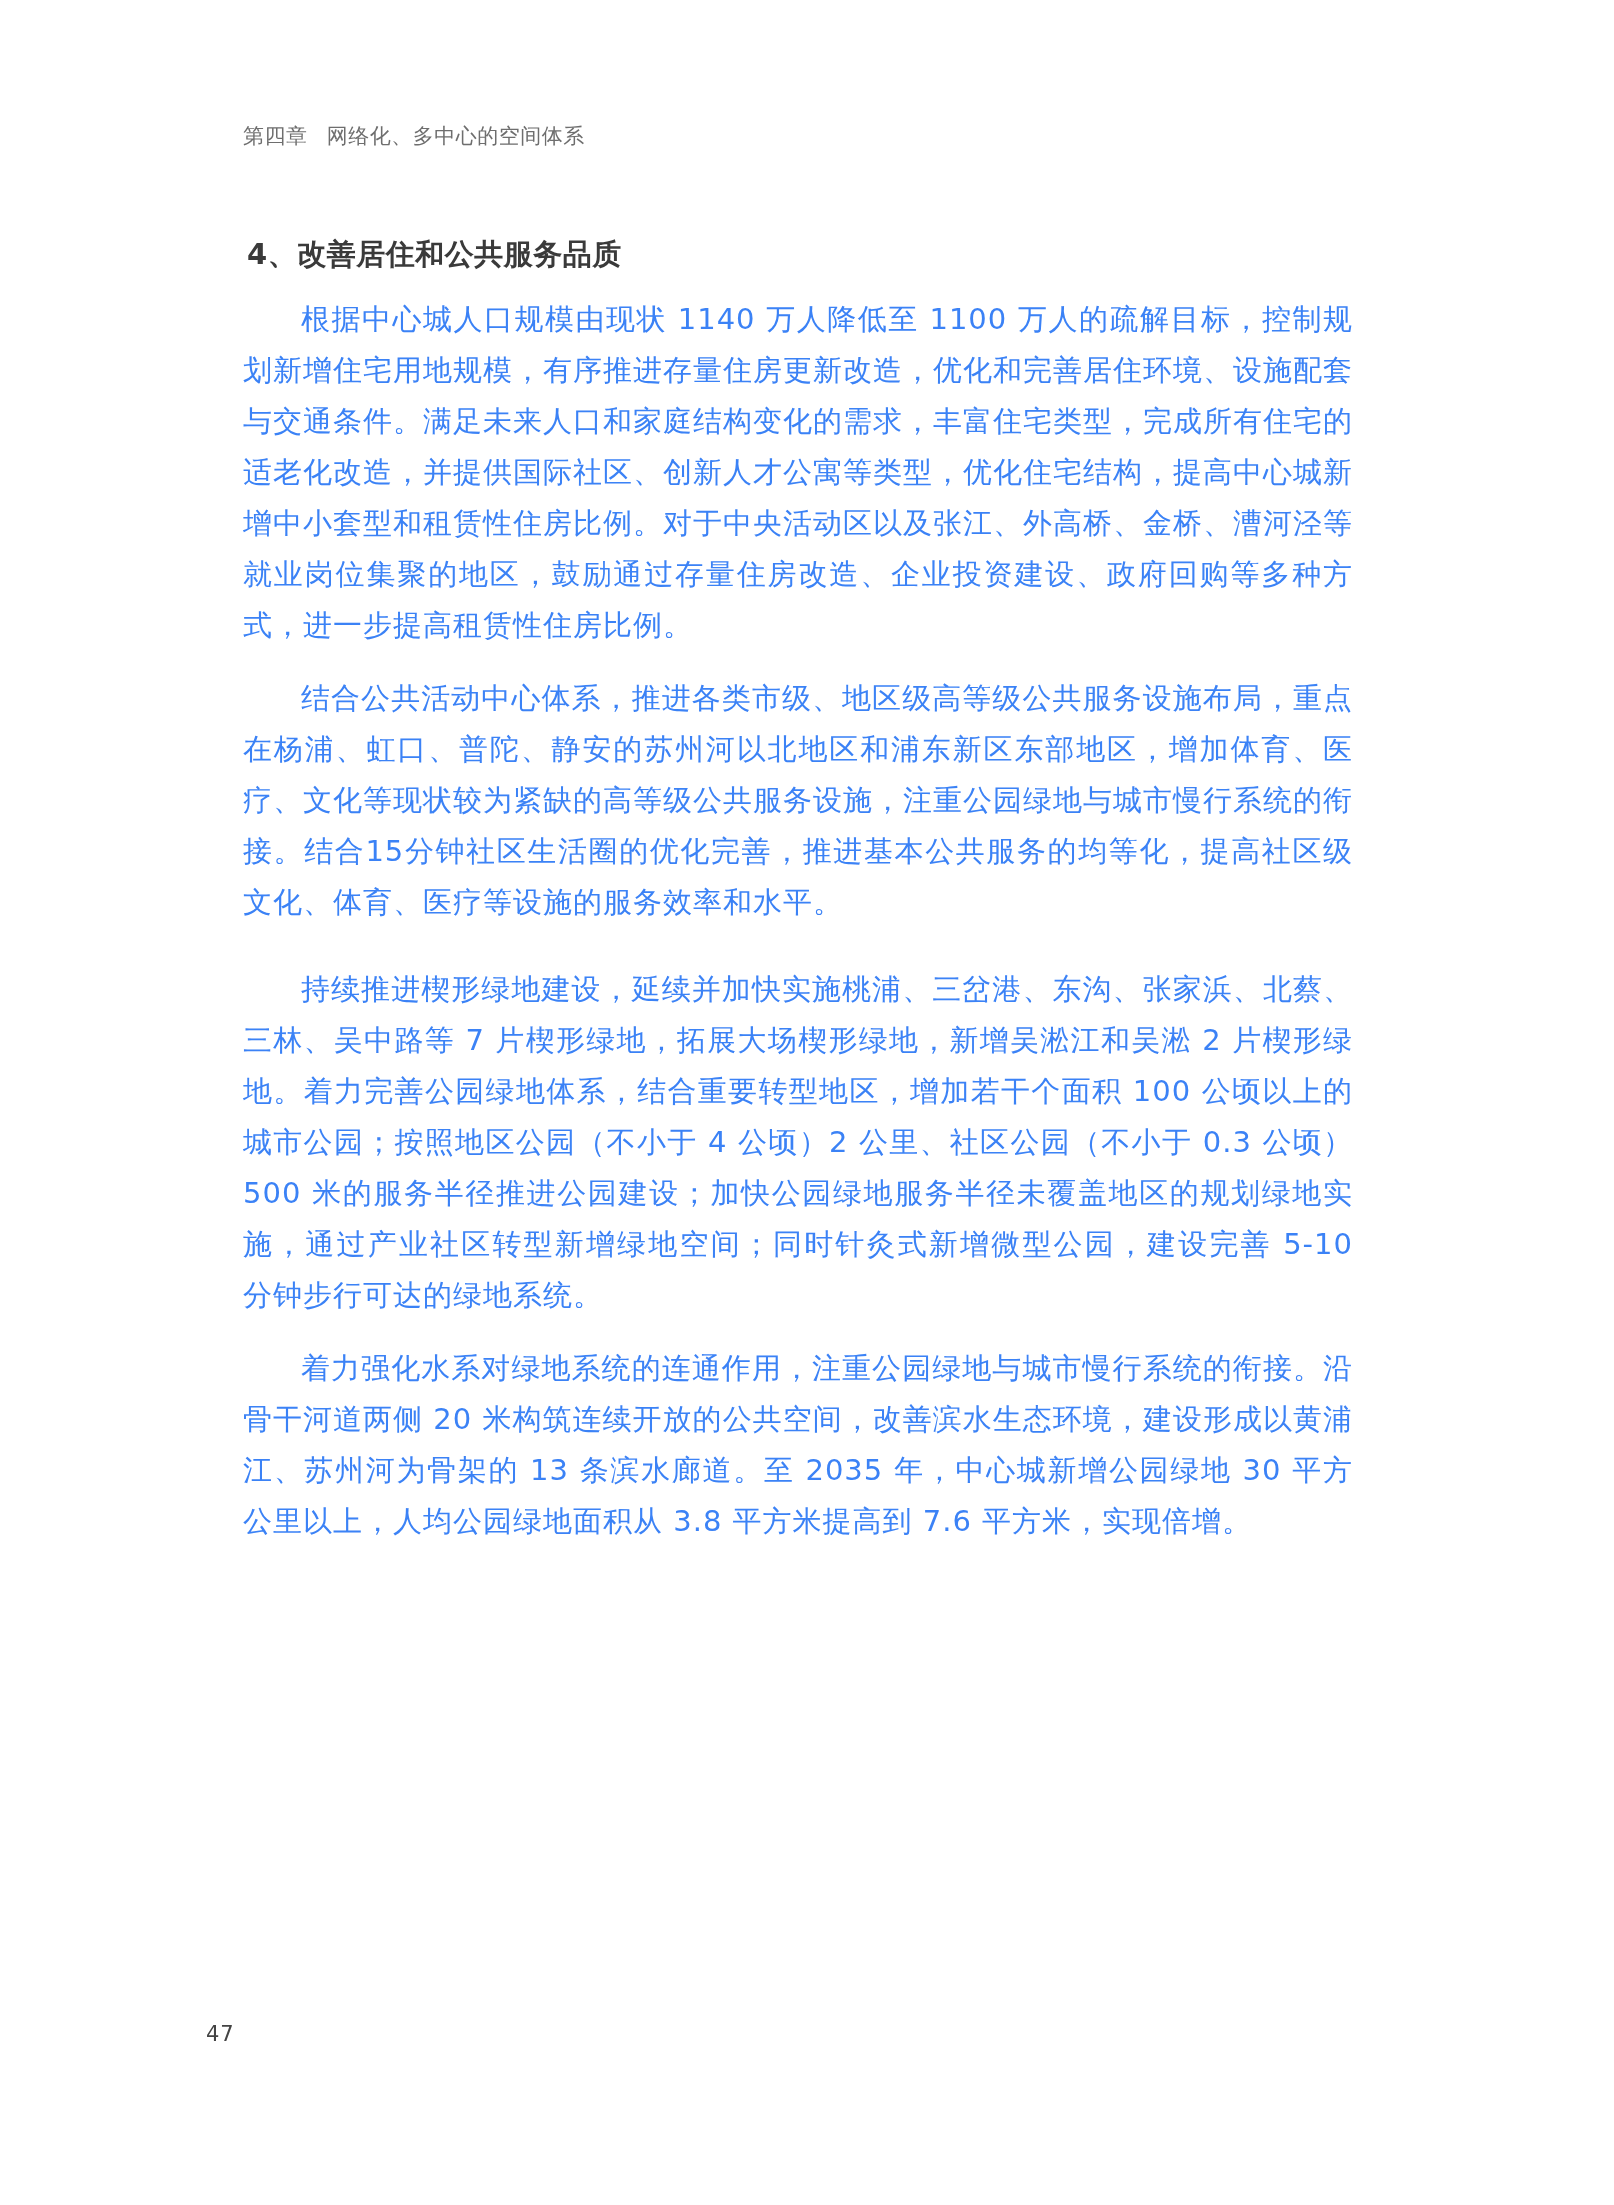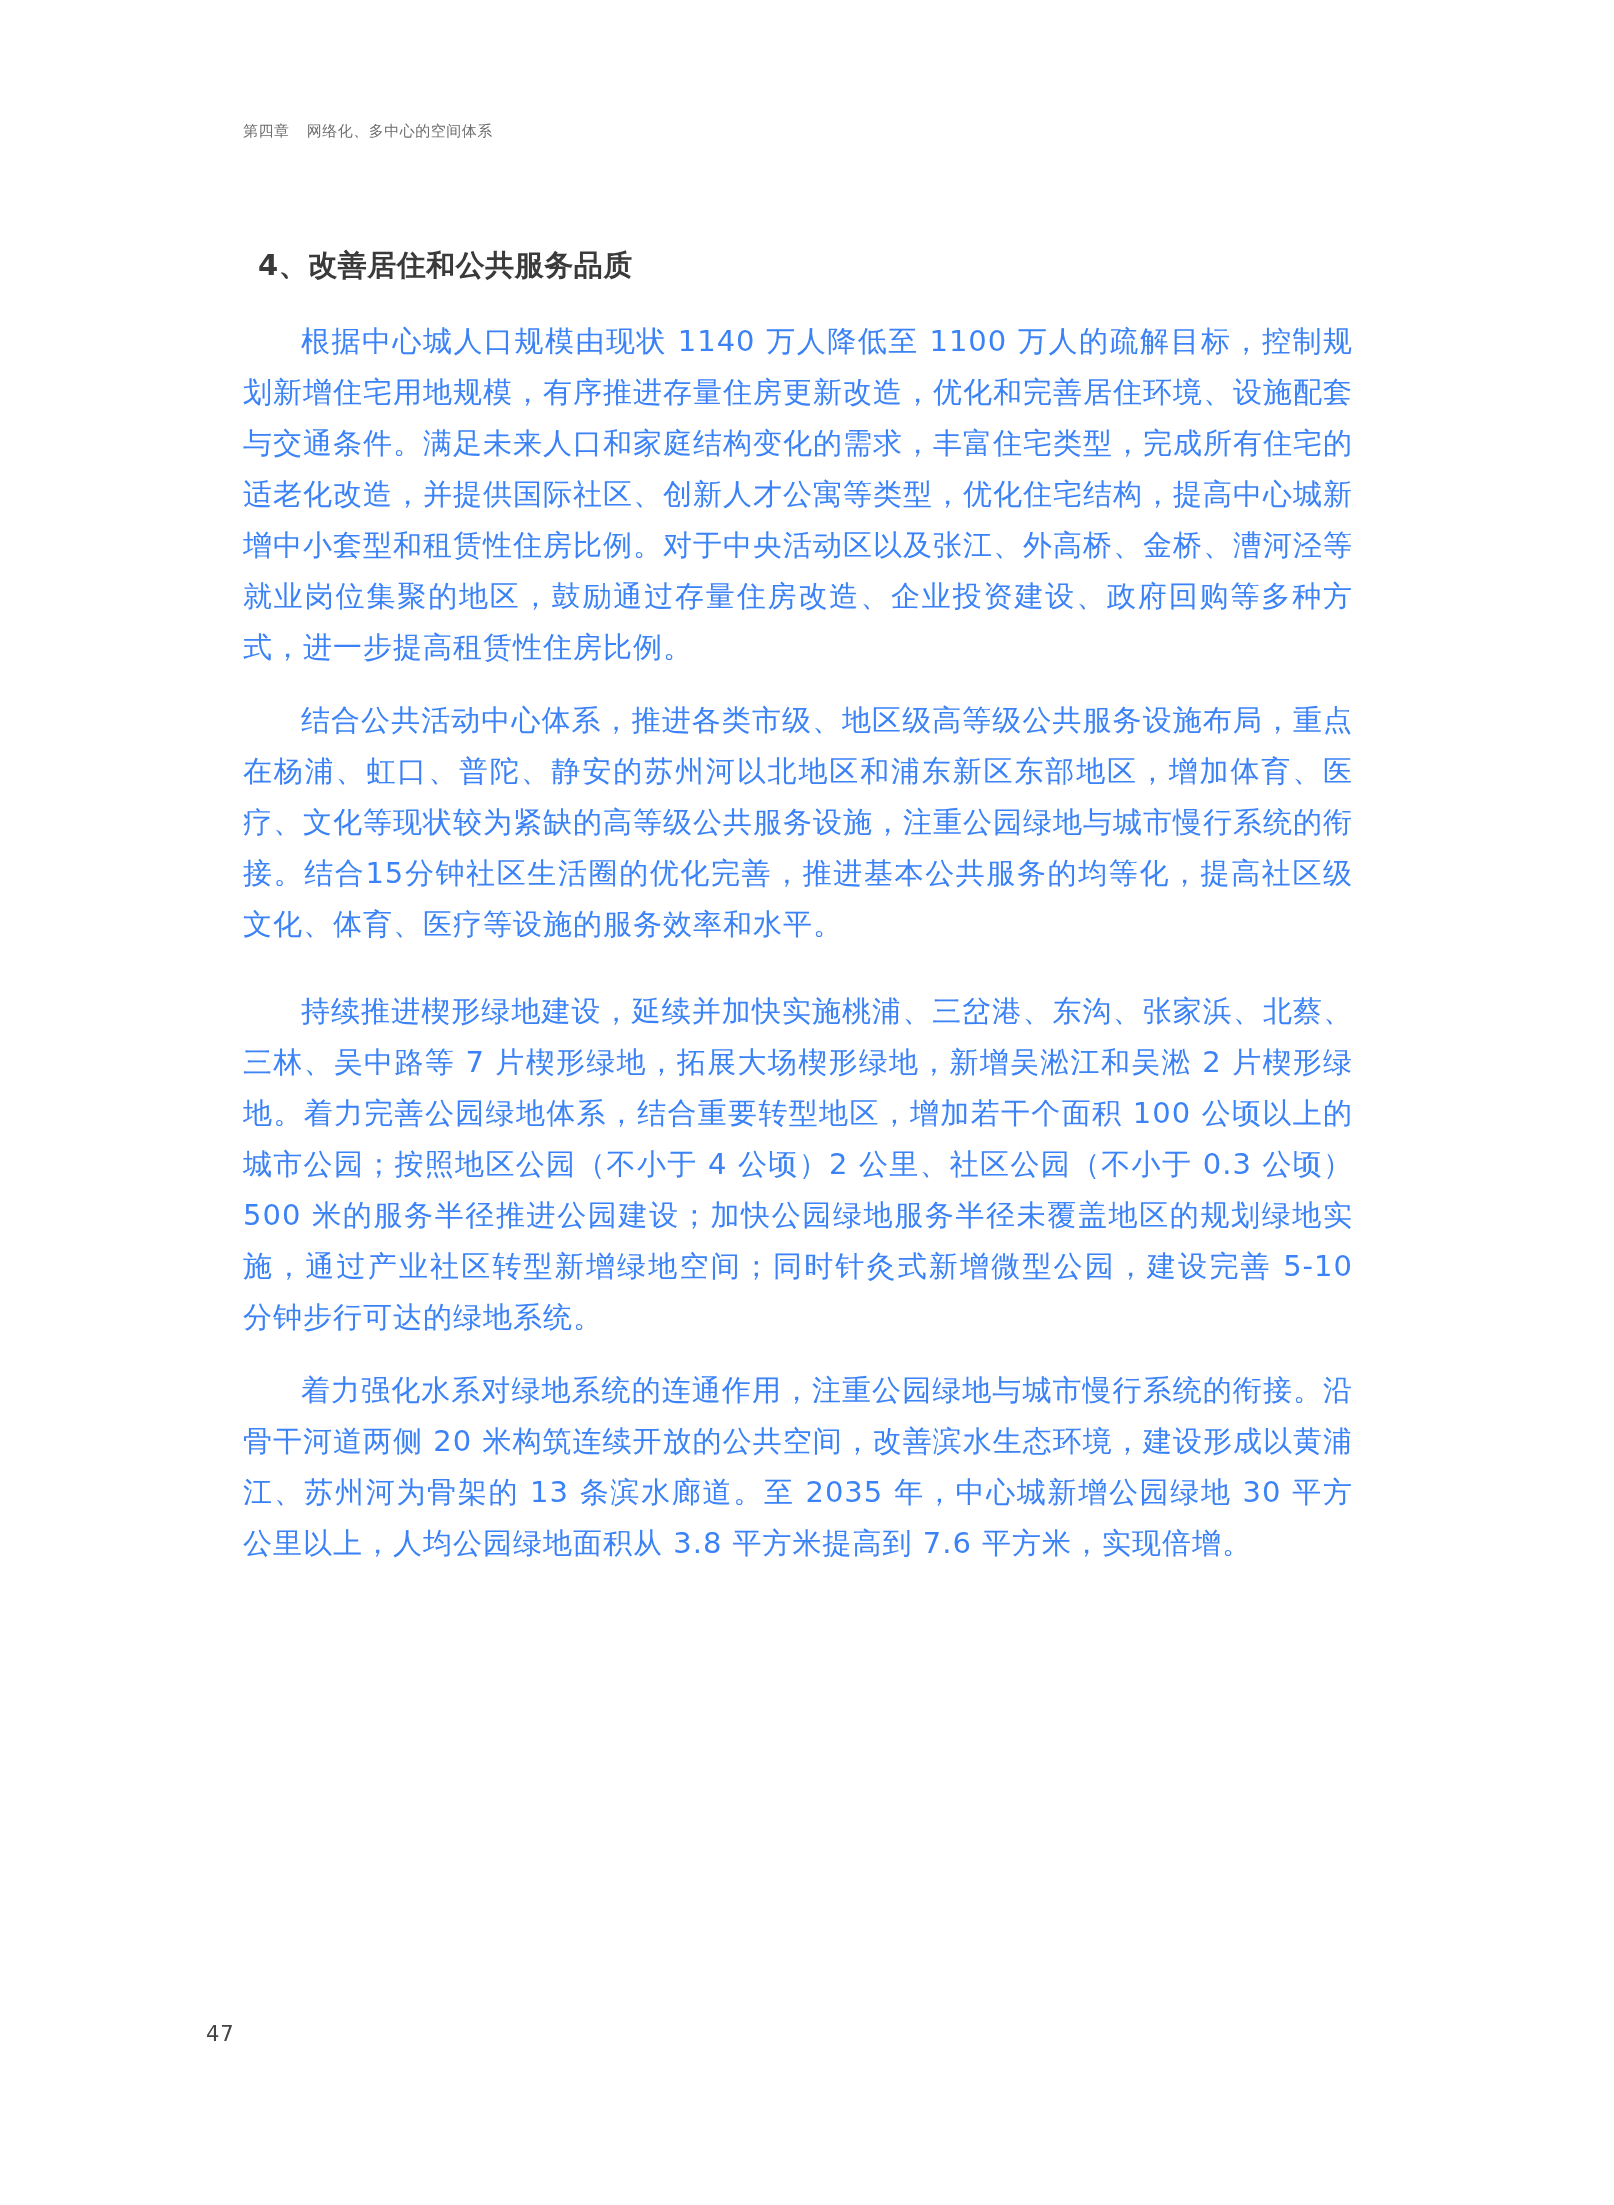--- a/index.html
+++ b/index.html
@@ -12,40 +12,40 @@
       height: 2205px;
       position: relative;
       overflow: hidden;
       font-family: "DejaVu Sans", "Liberation Sans", sans-serif;
       color: #3d3d3d;
     }
     .running-header {
       position: absolute;
       left: 243px;
       top: 122px;
-      font-size: 15px;
+      font-size: 21px;
       color: #6e6e6e;
       letter-spacing: 0.5px;
       white-space: nowrap;
     }
     .running-header .chapter-no {
       margin-right: 12px;
     }
     .content {
       position: absolute;
       left: 243px;
       top: 228px;
       width: 1110px;
     }
     .section-heading {
       font-size: 29px;
       font-weight: bold;
       color: #3a3a3a;
       line-height: 44px;
-      margin: 15px;
+      margin: 4px;
       letter-spacing: 0.5px;
     }
     .paragraph {
       font-size: 29px;
       line-height: 51px;
       margin: 0;
       text-indent: 2em;
       text-align: justify;
       color: #3b82f6;
       letter-spacing: 1px;

